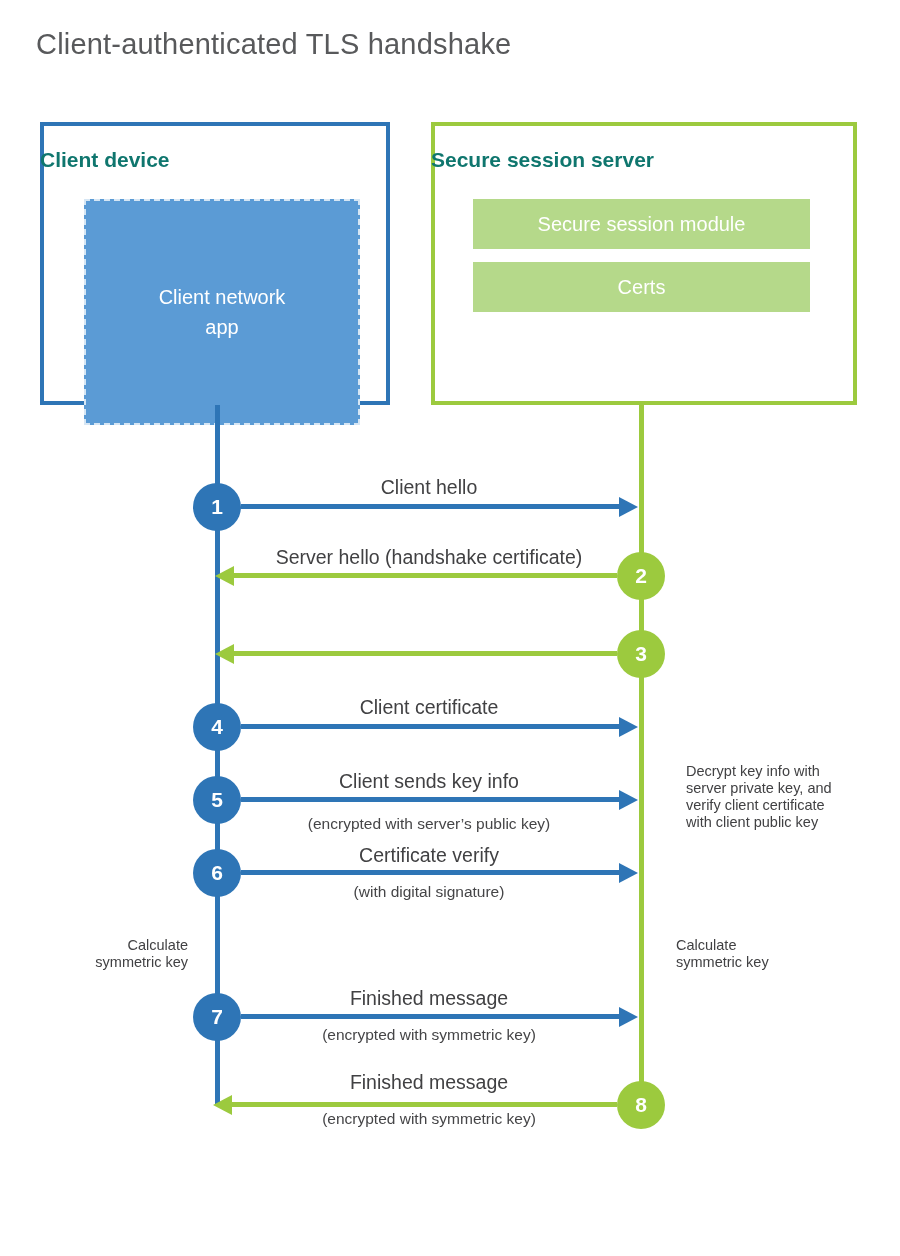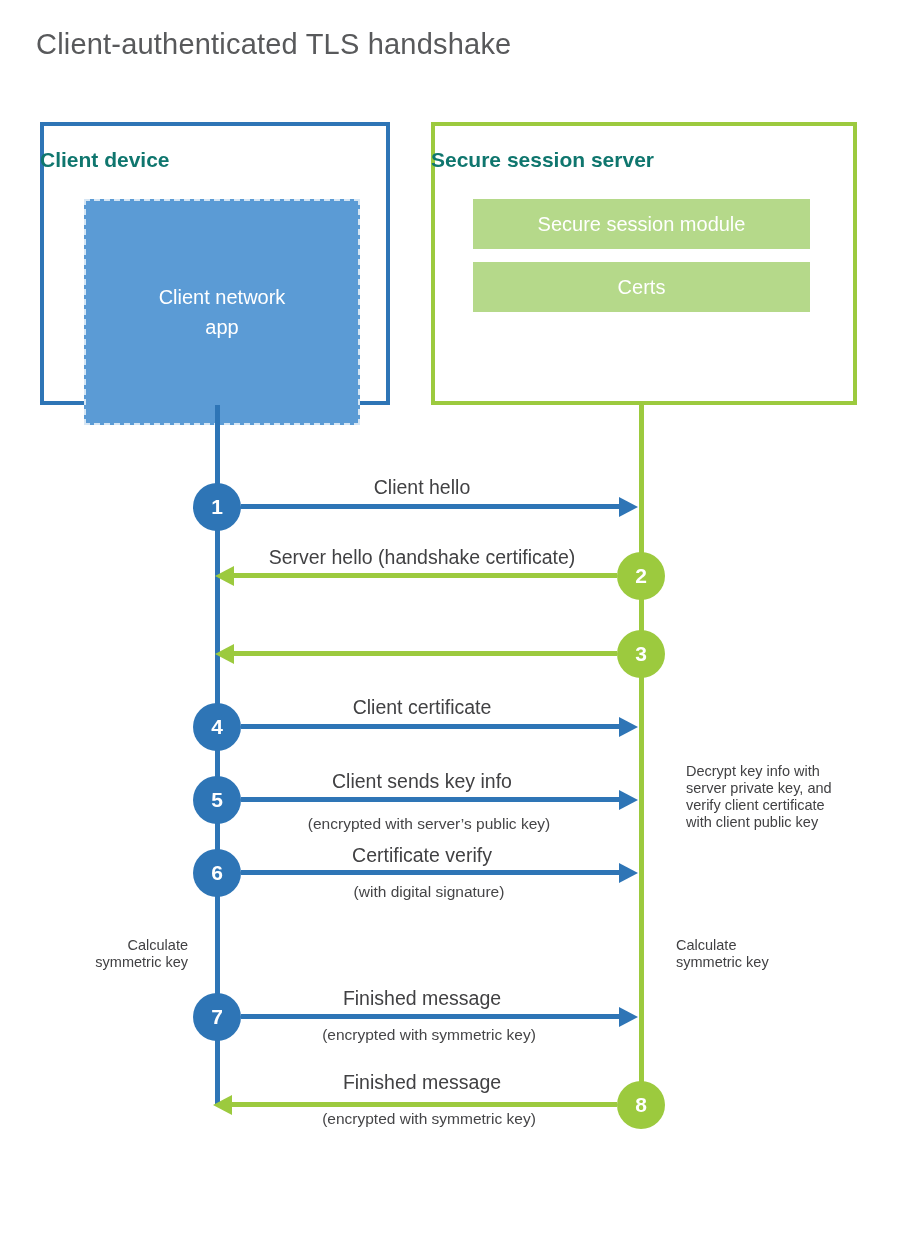--- a/index.html
+++ b/index.html
@@ -45,21 +45,21 @@
   .c-green{background:#9cca3e;}
   
   .arrow-line{height:5px;z-index:2;}
   .a-blue{background:#2e75b6;}
   .a-green{background:#9cca3e;}
   .arrow-head{width:0;height:0;border-top:10px solid transparent;border-bottom:10px solid transparent;z-index:2;}
   .ah-right{border-left:19px solid #2e75b6;}
   .ah-left{border-right:19px solid #9cca3e;}
   
   .msg-label{
-    left:210px;width:424px;text-align:center;color:#414143;font-size:19.5px;
+    left:217px;width:424px;text-align:center;color:#414143;font-size:19.5px;
   }
   .msg-sublabel{
     left:217px;width:424px;text-align:center;color:#454547;font-size:15.5px;
   }
   
   .side-note{font-size:14.5px;line-height:17px;color:#414143;}
   #server-note{left:666px;top:763px;width:168px;text-align:left;margin-left:20px;}
   #client-calc{left:66px;top:937px;width:122px;text-align:right;}
   #server-calc{left:676px;top:937px;width:130px;text-align:left;}
 </style>

